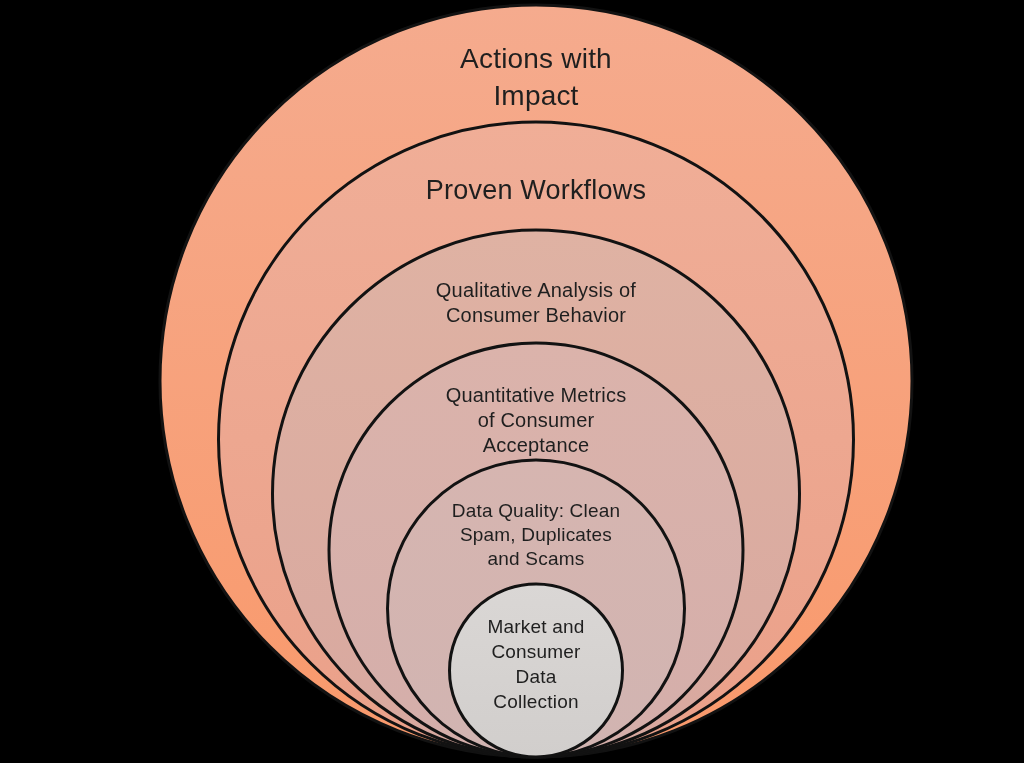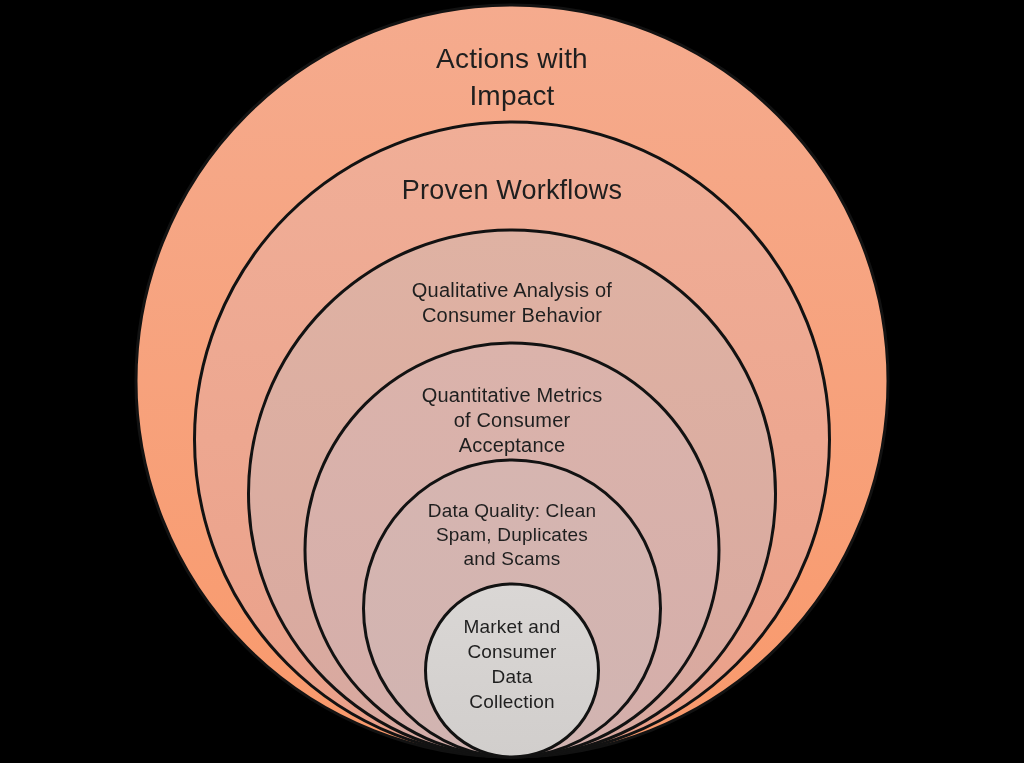--- a/index.html
+++ b/index.html
@@ -11,20 +11,21 @@
   }
   body {
     background: #000000;
     font-family: "Liberation Sans", sans-serif;
   }
   .canvas-wrap {
     position: relative;
     width: 900px;
     height: 763px;
     background: #000000;
+    margin-left: 24px;
   }
   svg {
     display: block;
   }
   svg text {
     font-family: "Liberation Sans", "DejaVu Sans", sans-serif;
     letter-spacing: 0.2px;
   }
 </style>
 </head>

